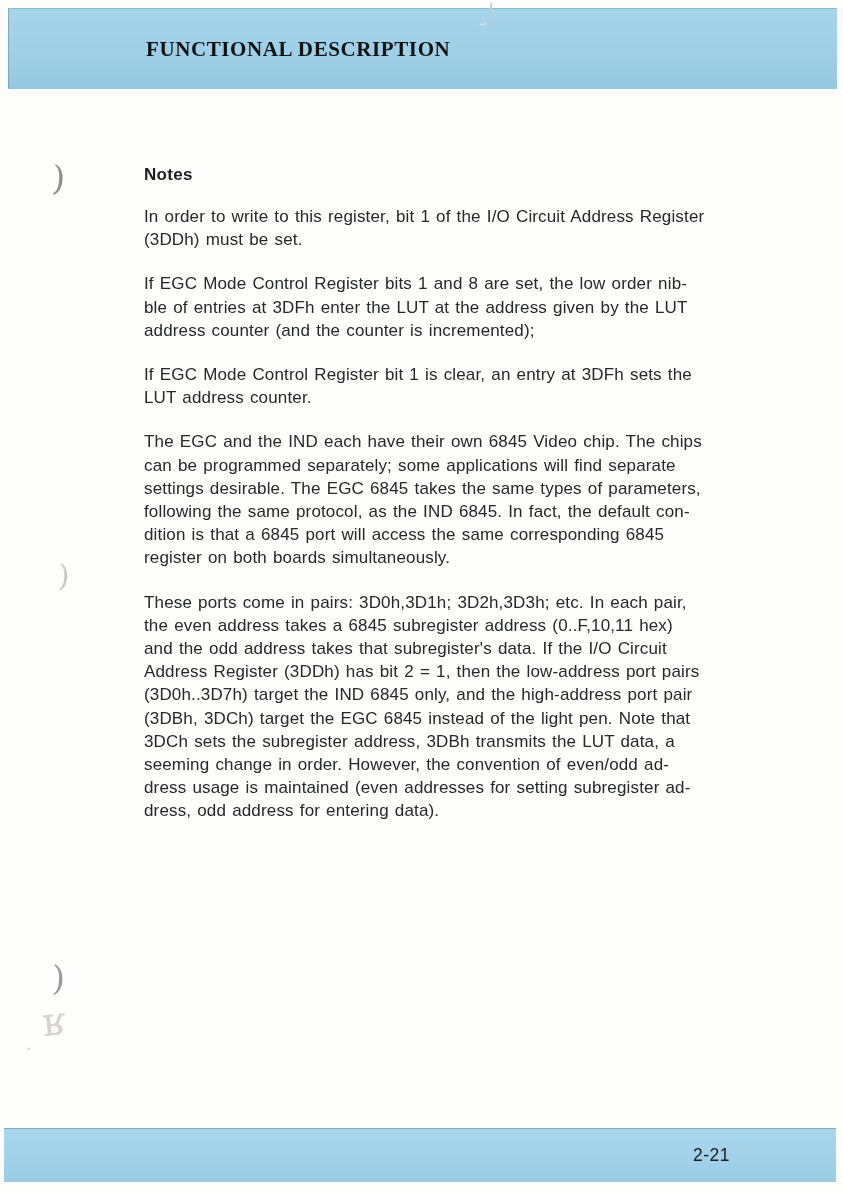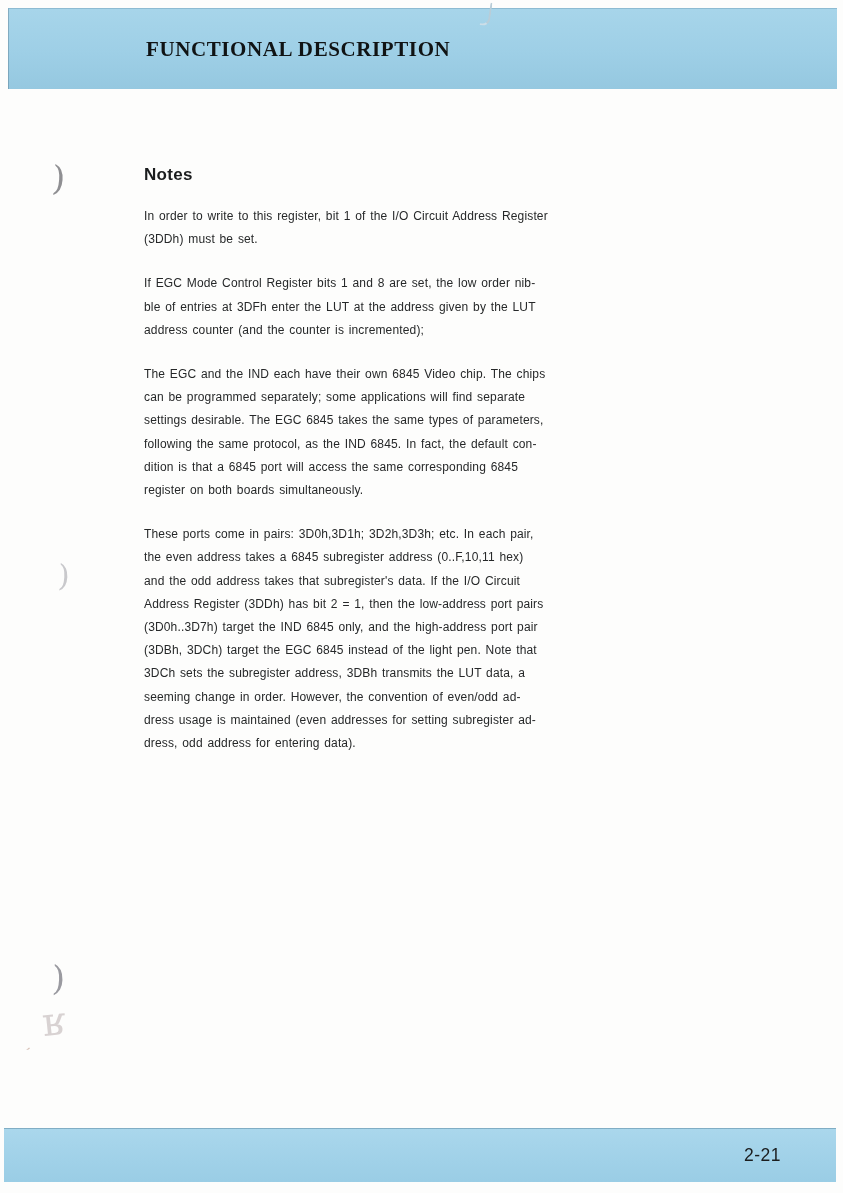--- a/index.html
+++ b/index.html
@@ -51,21 +51,21 @@
     font-size: 17px;
     font-weight: bold;
     letter-spacing: 0.3px;
     color: #1b1d1e;
   }
   .doc-body .section + .section h3 {
     margin-top: 43px;
   }
   .doc-body p {
     margin: 17px 0 21px 0;
-    font-size: 12px;
+    font-size: 17px;
     line-height: 23.2px;
     letter-spacing: 0.15px;
     word-spacing: 1.2px;
     white-space: pre-line;
     color: #262829;
   }
 
   
   .bottom-band {
     position: absolute;
@@ -73,21 +73,21 @@
     top: 1128px;
     width: 832px;
     height: 53px;
     background: linear-gradient(180deg, #aad7ec 0%, #a0d1e8 60%, #9acde5 100%);
     border-top: 1px solid rgba(70,100,120,0.30);
     display: flex;
     align-items: center;
     justify-content: flex-end;
   }
   .bottom-band .page-number {
-    padding-right: 55px;
+    padding-right: 106px;
     font-size: 17.5px;
     letter-spacing: 0.5px;
     color: #1b1d1e;
   }
 
   
   .artifact {
     position: absolute;
     pointer-events: none;
     color: #9b9b9b;
@@ -117,20 +117,22 @@
   </div>
 
   <div class="doc-body" id="doc-body">
       <div class="section">
         <h3>Notes</h3>
         <p>In order to write to this register, bit 1 of the I/O Circuit Address Register
 (3DDh) must be set.</p>
         <p>If EGC Mode Control Register bits 1 and 8 are set, the low order nib-
 ble of entries at 3DFh enter the LUT at the address given by the LUT
 address counter (and the counter is incremented);</p>
+        <p>If EGC Mode Control Register bit 1 is clear, an entry at 3DFh sets the
+LUT address counter.</p>
       </div>
       <div class="section">
         <p>The EGC and the IND each have their own 6845 Video chip. The chips
 can be programmed separately; some applications will find separate
 settings desirable. The EGC 6845 takes the same types of parameters,
 following the same protocol, as the IND 6845. In fact, the default con-
 dition is that a 6845 port will access the same corresponding 6845
 register on both boards simultaneously.</p>
         <p>These ports come in pairs: 3D0h,3D1h; 3D2h,3D3h; etc. In each pair,
 the even address takes a 6845 subregister address (0..F,10,11 hex)

